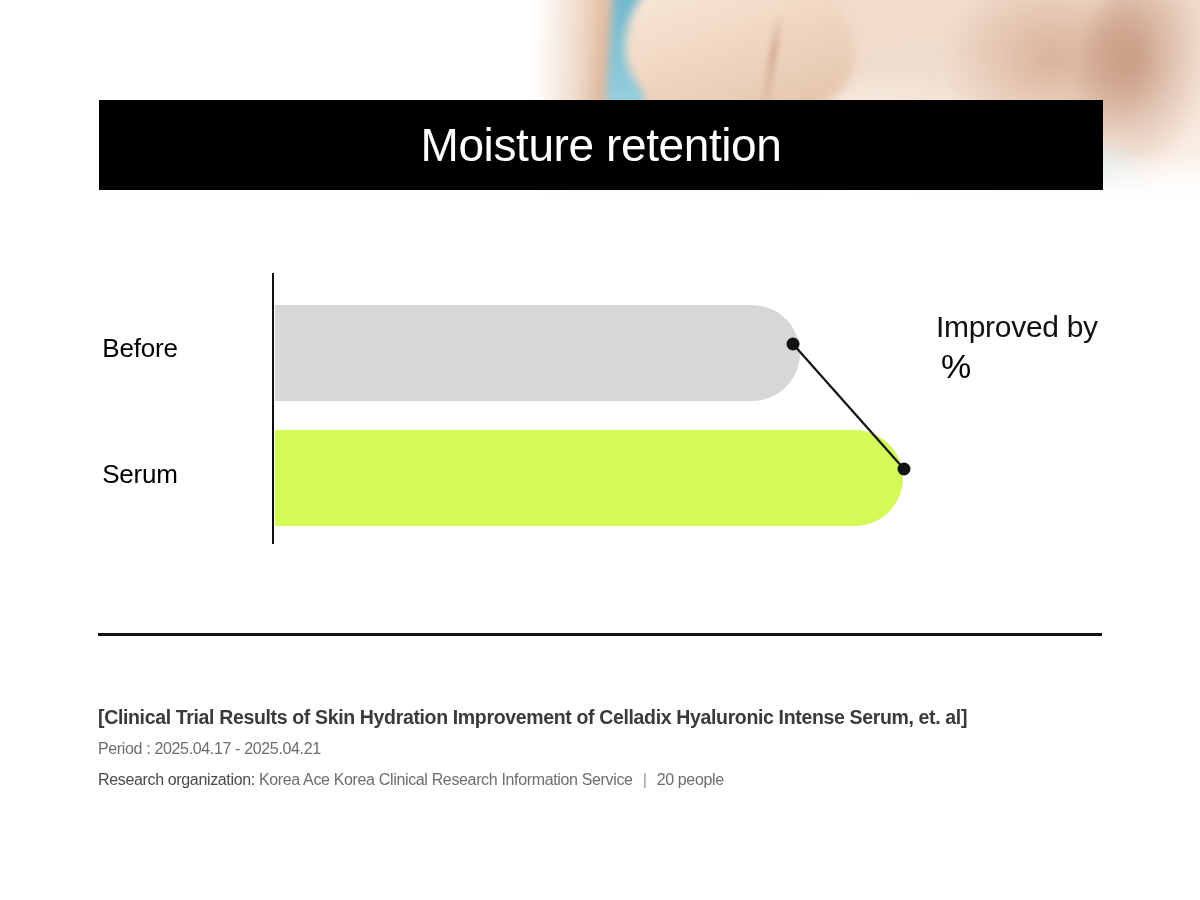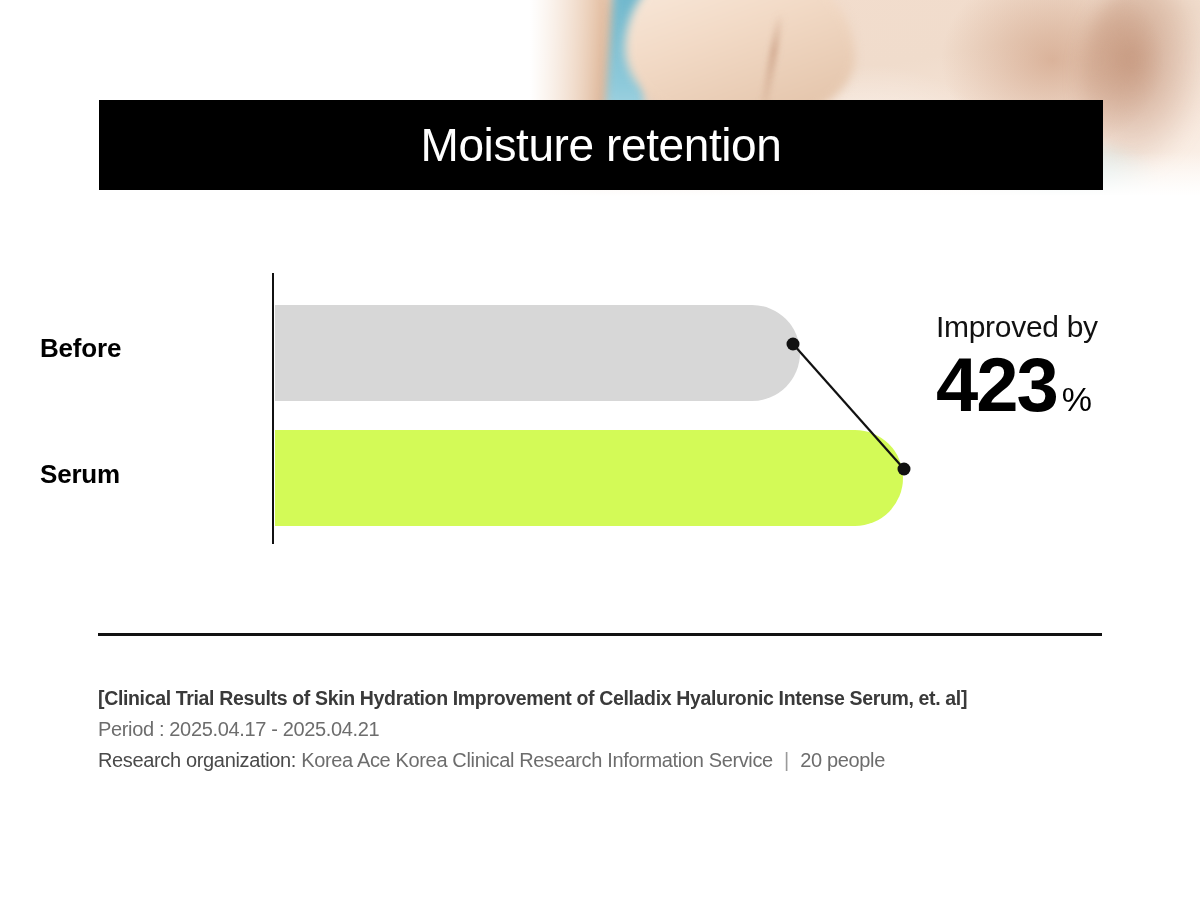--- a/index.html
+++ b/index.html
@@ -148,23 +148,23 @@
   }
   .bar-after {
     top: 165px;
     width: 628px;
     background: #d3fa57;
   }
   .bar-label {
     position: absolute;
     left: 40px;
     width: 200px;
-    text-align: left;
+    text-align: center;
     font-size: 26px;
-    font-weight: bold;
+    font-weight: normal;
     color: #000000;
     letter-spacing: -0.2px;
   }
   .label-before { top: 68px; }
   .label-after  { top: 194px; }
 
   .connector {
     position: absolute;
     left: 0; top: 0;
     width: 1200px; height: 290px;
@@ -212,25 +212,25 @@
     top: 633px;
     width: 1004px;
     height: 3px;
     background: #111111;
   }
 
   
   .footnote {
     position: absolute;
     left: 98px;
-    top: 683px;
+    top: 702px;
     width: 1020px;
   }
   .fn-line {
-    font-size: 20px;
+    font-size: 16px;
     line-height: 31px;
     color: #6d6d6d;
     letter-spacing: -0.35px;
     white-space: nowrap;
   }
   .fn-line.strong {
     font-weight: bold;
     color: #3a3a3a;
     font-size: 19.5px;
   }
@@ -276,21 +276,20 @@
     <svg class="connector" viewBox="0 0 1200 290">
       <line x1="793" y1="79" x2="904" y2="204" stroke="#111111" stroke-width="2.2"></line>
       <circle cx="793" cy="79" r="6.5" fill="#111111"></circle>
       <circle cx="904" cy="204" r="6.5" fill="#111111"></circle>
     </svg>
   </div>
 
   <div class="callout">
     <div class="callout-lead">Improved by</div>
     <div class="callout-value">
-      <span class="callout-number">423</span>
       <span class="callout-unit">%</span>
     </div>
   </div>
 
   <div class="divider"></div>
 
   <div class="footnote">
     <div class="fn-line strong">[Clinical Trial Results of Skin Hydration Improvement of Celladix Hyaluronic Intense Serum, et. al]</div>
     <div class="fn-line">Period : 2025.04.17 - 2025.04.21</div>
     <div class="fn-line">

